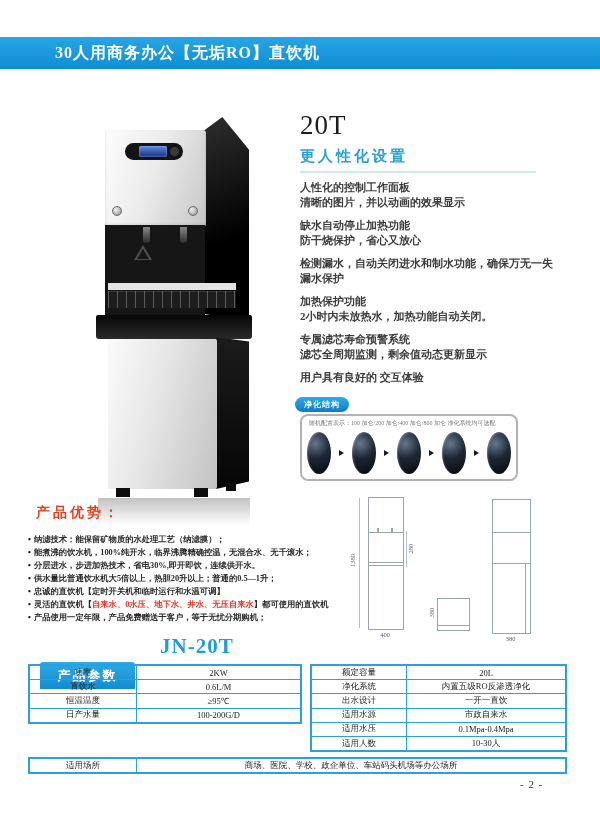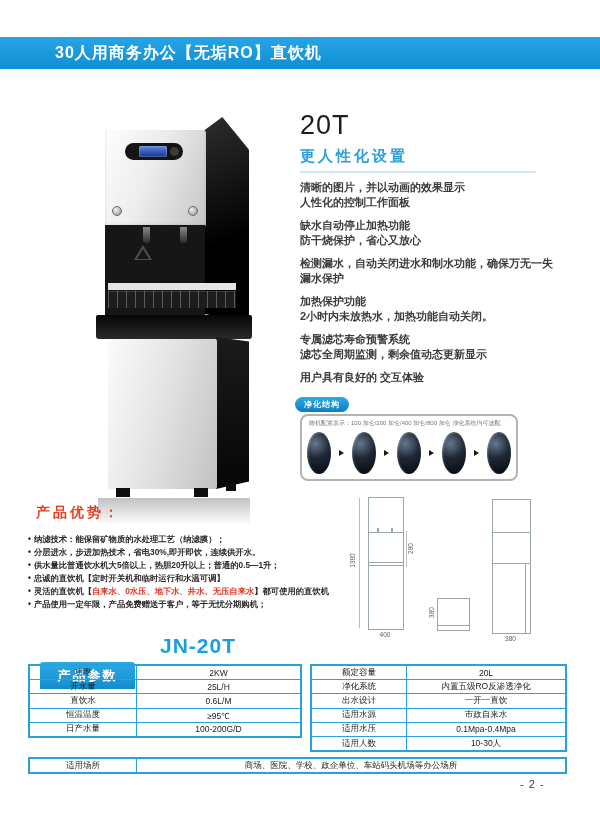--- a/index.html
+++ b/index.html
@@ -1,17 +1,17 @@
 <!DOCTYPE html>
 <html><head>
 <meta charset="utf-8">
 <style>
   html,body{margin:0;padding:0;background:#fff;}
   .page{position:relative;width:600px;height:816px;background:#ffffff;overflow:hidden;
-        font-family:Liberation Sans, sans-serif;color:#222;}
+        font-family:Liberation Serif, serif;color:#222;}
   .abs{position:absolute;}
 
   
   .banner{left:0;top:37px;width:600px;height:32px;background:linear-gradient(#27a5e5,#0f8ed4);}
   .banner-text{position:absolute;left:55px;top:0;line-height:32px;color:#fff;font-size:16px;font-weight:bold;letter-spacing:1px;}
 
   
   .machine{left:88px;top:105px;width:175px;height:420px;}
   .machine>div{position:absolute;}
   .m-head-side{left:115px;top:12px;width:46px;height:205px;background:linear-gradient(160deg,#2e2e2e,#000 60%);
@@ -147,22 +147,22 @@
     <div class="m-foot c"></div>
     <div class="m-refl"></div>
   </div>
 
   <div class="abs model-title">20T</div>
   <div class="abs section-title">更人性化设置</div>
   <div class="abs section-underline"></div>
 
   <div class="abs features">
     <div class="feature">
+      <div>人性化的控制工作面板</div>
       <div>清晰的图片，并以动画的效果显示</div>
-      <div>人性化的控制工作面板</div>
     </div>
     <div class="feature">
       <div>缺水自动停止加热功能</div>
       <div>防干烧保护，省心又放心</div>
     </div>
     <div class="feature">
       <div>检测漏水，自动关闭进水和制水功能，确保万无一失</div>
       <div>漏水保护</div>
     </div>
     <div class="feature">
@@ -190,20 +190,21 @@
       <div class="s-arrow"></div>
       <div class="stage"></div>
       <div class="s-arrow"></div>
       <div class="stage"></div>
     </div>
   </div>
 
   <div class="abs adv-title">产品优势：</div>
   <div class="abs adv-list">
     <div class="adv-item"><span class="dot">•</span><span>纳滤技术：能保留矿物质的水处理工艺（纳滤膜）；</span><span class="red"></span><span></span></div>
+    <div class="adv-item"><span class="dot">•</span><span>能煮沸的饮水机，100%纯开水，临界沸腾精确控温，无混合水、无千滚水；</span><span class="red"></span><span></span></div>
     <div class="adv-item"><span class="dot">•</span><span>分层进水，步进加热技术，省电30%,即开即饮，连续供开水。</span><span class="red"></span><span></span></div>
     <div class="adv-item"><span class="dot">•</span><span>供水量比普通饮水机大5倍以上，热胆20升以上；普通的0.5—1升；</span><span class="red"></span><span></span></div>
     <div class="adv-item"><span class="dot">•</span><span>忠诚的直饮机【定时开关机和临时运行和水温可调】</span><span class="red"></span><span></span></div>
     <div class="adv-item"><span class="dot">•</span><span>灵活的直饮机【</span><span class="red">自来水、0水压、地下水、井水、无压自来水</span><span>】都可使用的直饮机</span></div>
     <div class="adv-item"><span class="dot">•</span><span>产品使用一定年限，产品免费赠送于客户，等于无忧分期购机；</span><span class="red"></span><span></span></div>
   </div>
 
   <div class="abs dimline dim-front">
     <div class="l1"></div>
       <div class="tick t1"></div>
@@ -230,24 +231,20 @@
   <div class="abs param-badge">产品参数</div>
   <div class="abs param-model">JN-20T</div>
 
   <table class="ptable t-left">
     <tbody>
       <tr>
           <td class="lab">功率</td>
           <td>2KW</td>
         </tr>
       <tr>
-          <td class="lab">开水量</td>
-          <td>25L/H</td>
-        </tr>
-      <tr>
           <td class="lab">直饮水</td>
           <td>0.6L/M</td>
         </tr>
       <tr>
           <td class="lab">恒温温度</td>
           <td>≥95℃</td>
         </tr>
       <tr>
           <td class="lab">日产水量</td>
           <td>100-200G/D</td>

